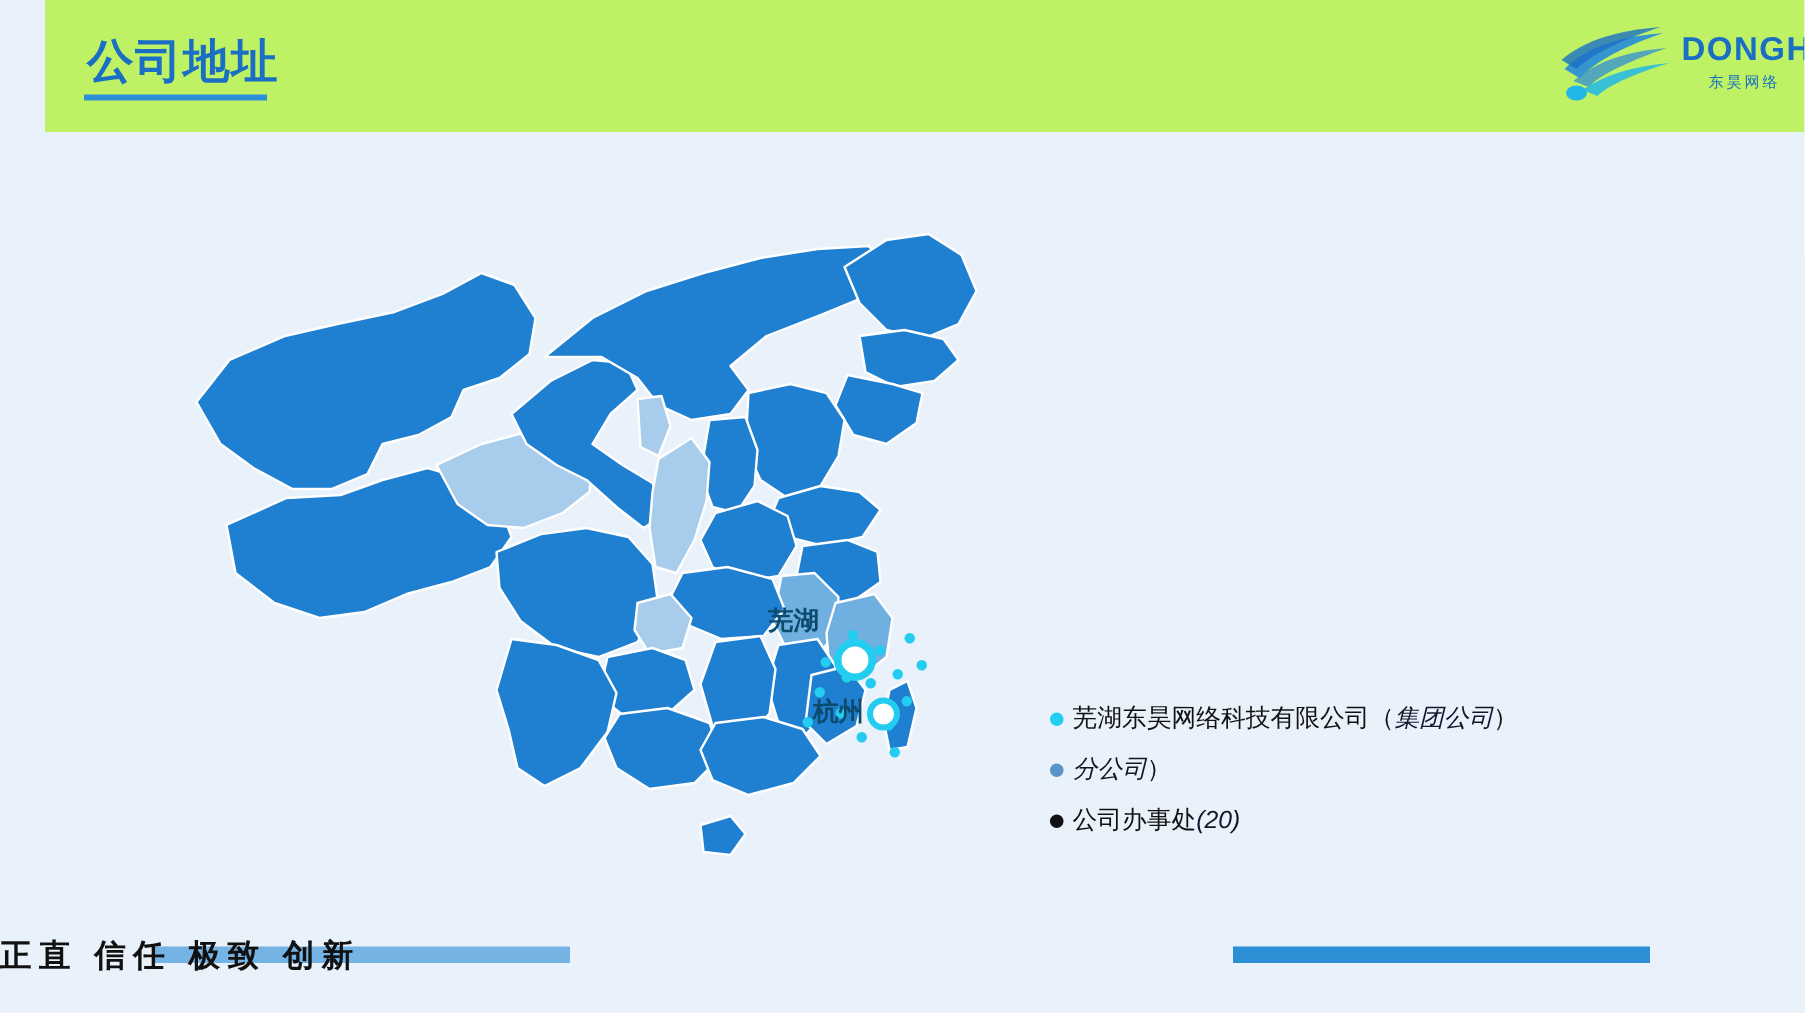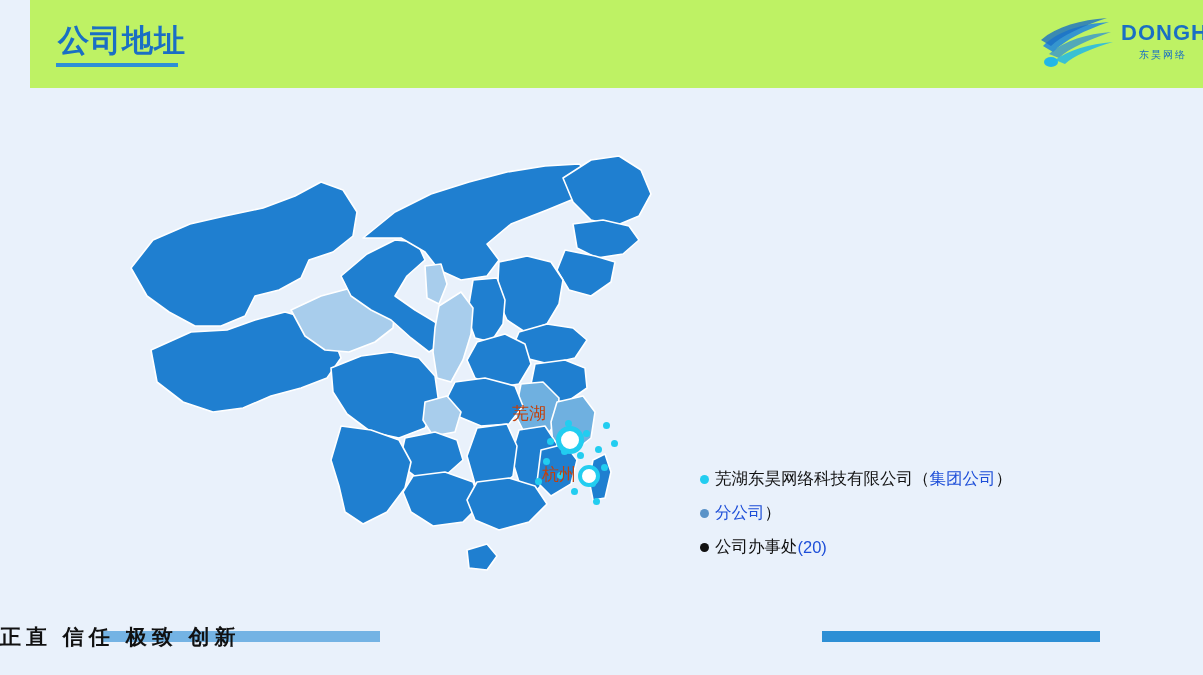--- a/index.html
+++ b/index.html
@@ -97,21 +97,21 @@
     color: #111111;
     white-space: nowrap;
   }
   .legend-dot {
     width: 9px;
     height: 9px;
     border-radius: 50%;
     margin-right: 6px;
     flex: 0 0 auto;
   }
-  .legend-accent { color: #1d4ed8; }
+  .legend-accent { color: #0f172a; font-style: italic; }
   
   #footer-slogan {
     position: absolute;
     left: 0;
     top: 623px;
     width: 1203px;
     text-align: left;
     font-size: 21px;
     font-weight: bold;
     color: #111111;
@@ -130,22 +130,22 @@
     left: 822px;
     top: 631px;
     width: 278px;
     height: 11px;
     background: #2d8fd5;
   }
   
   .map-label {
     position: absolute;
     font-size: 17px;
-    font-weight: normal;
-    color: #c2410c;
+    font-weight: bold;
+    color: #0c4a6e;
     white-space: nowrap;
   }
   #label-wuhu { left: 417px; top: 282px; }
   #label-hangzhou { left: 447px; top: 330px; margin-top: 13px; }
   .marker-ring {
     position: absolute;
     border-radius: 50%;
     border: 5px solid #22cdf0;
     background: #ffffff;
   }

